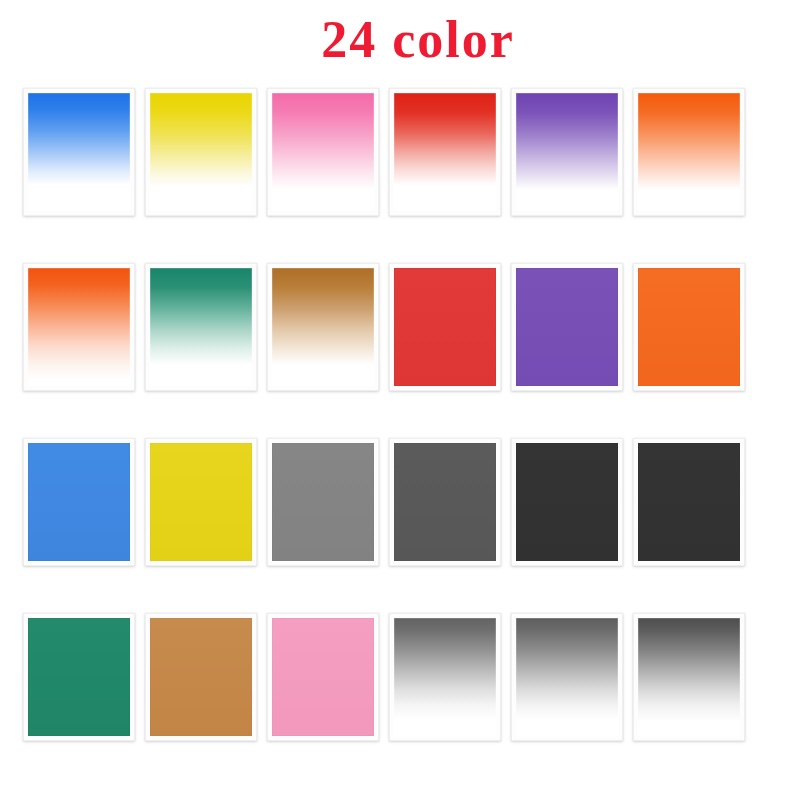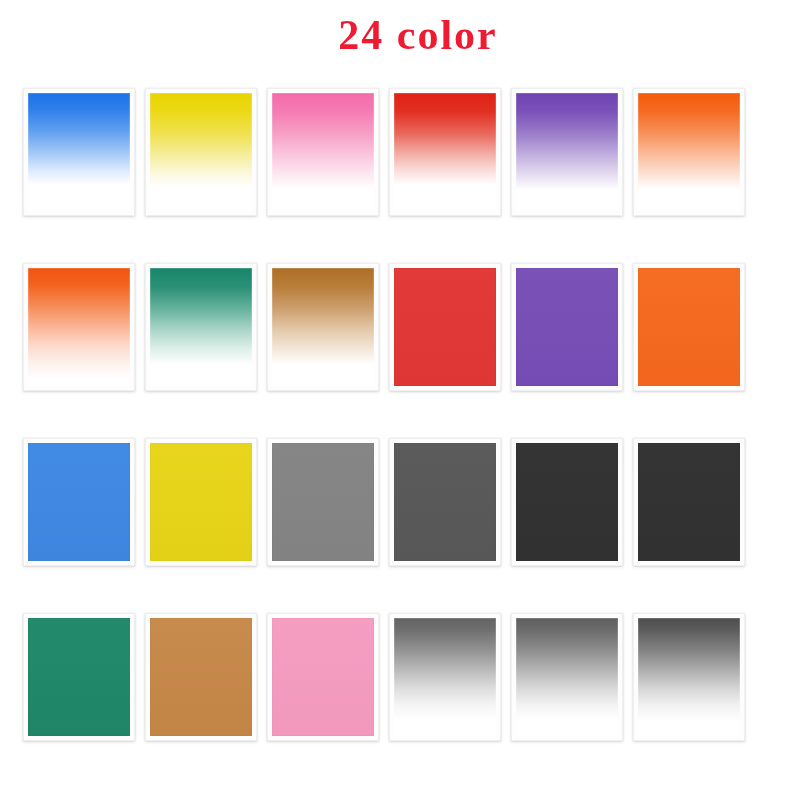--- a/index.html
+++ b/index.html
@@ -24,21 +24,21 @@
   
   #title-bar {
     position: absolute;
     left: 0;
     top: 14px;
     width: 800px;
     text-align: center;
   }
   #title-text {
     font-family: "Liberation Serif", "DejaVu Serif", serif;
-    font-size: 42px;
+    font-size: 52px;
     font-weight: 700;
     letter-spacing: 2px;
     color: #ef1b32;
     line-height: 1;
     white-space: pre;
     margin-left: 36px;
   }
 
   
   #filter-grid {

